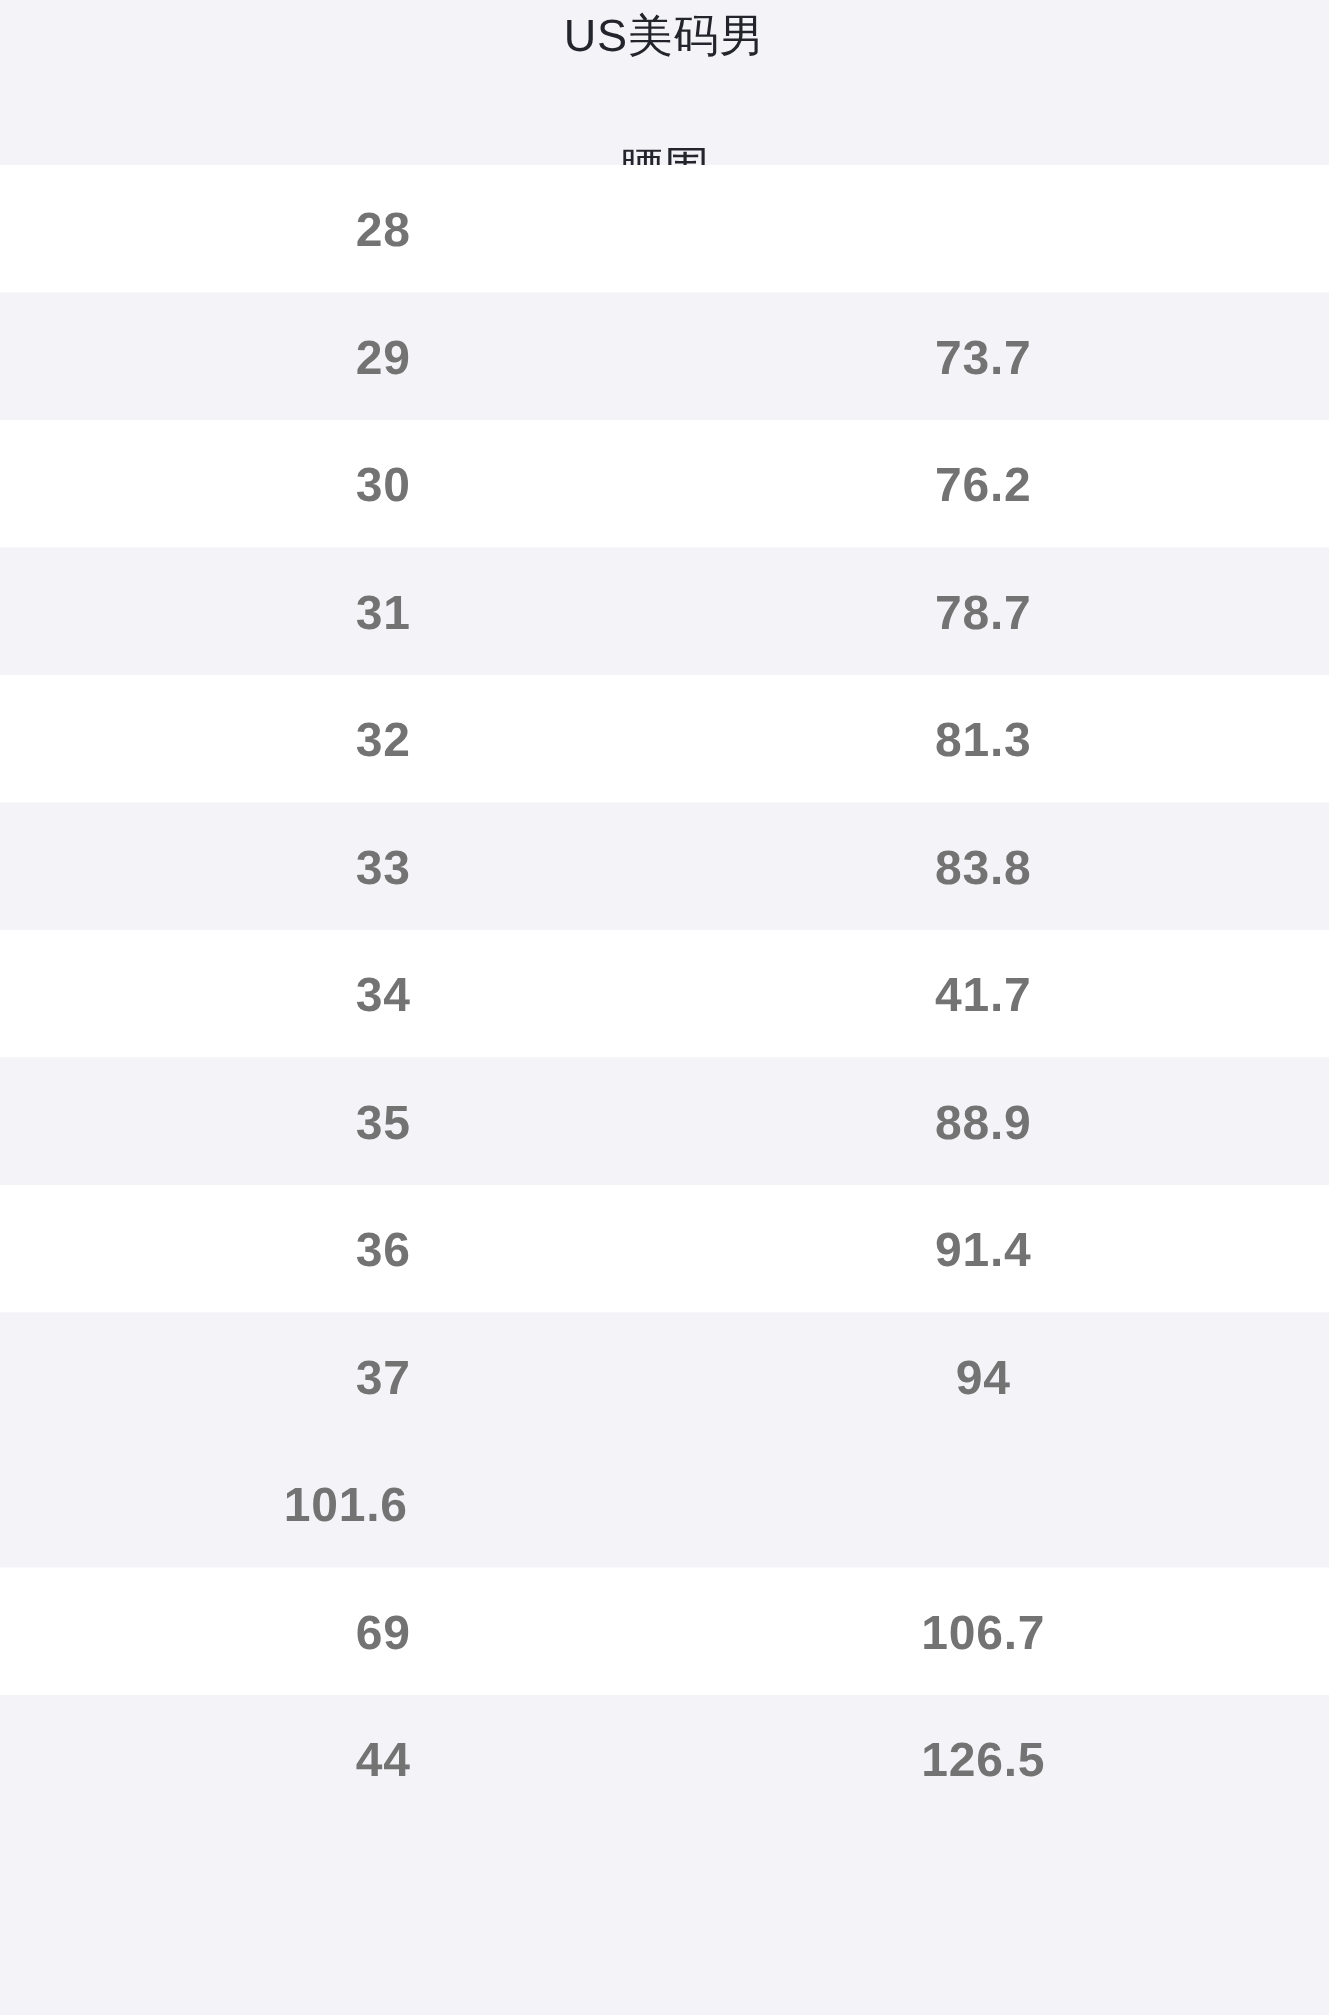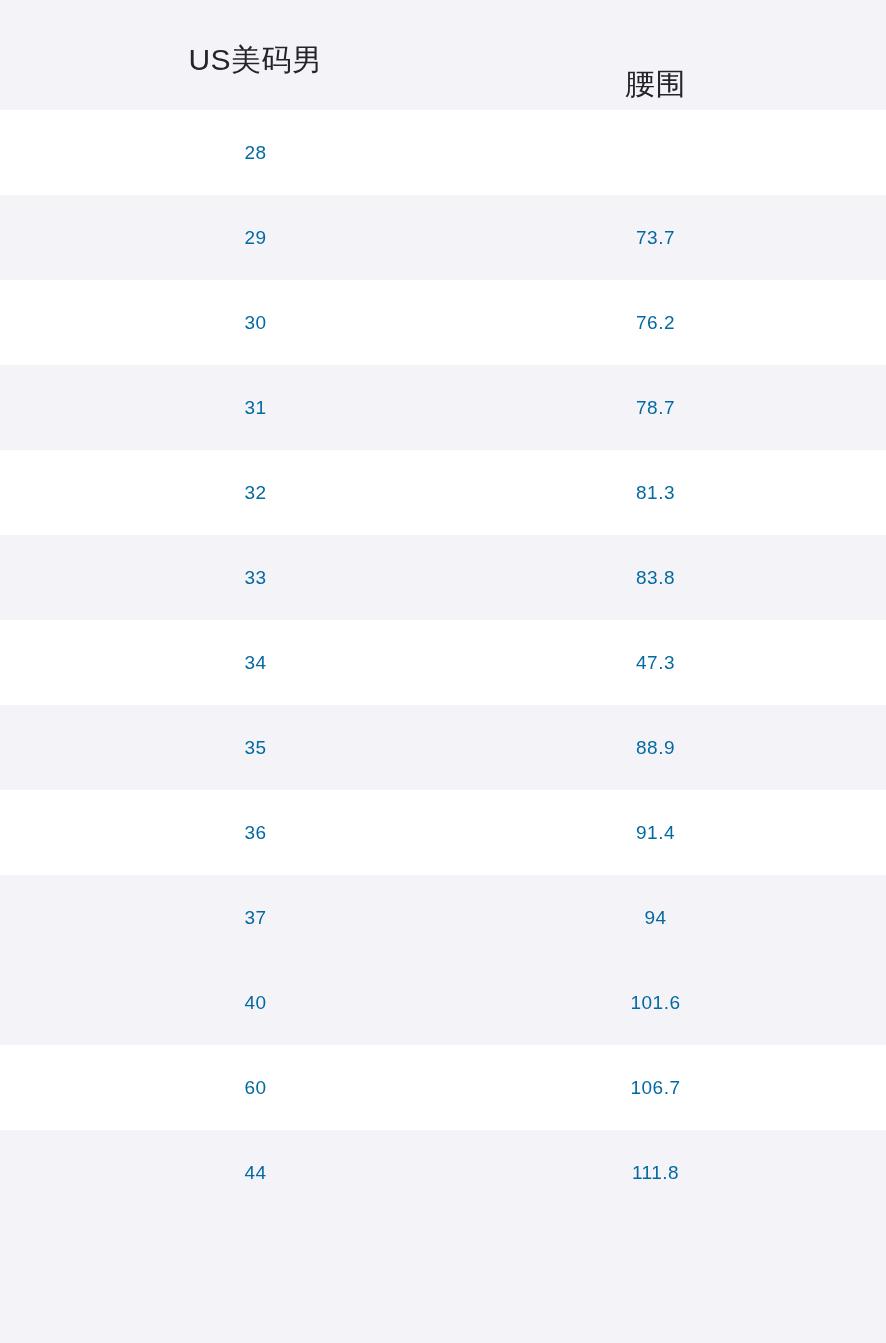--- a/index.html
+++ b/index.html
@@ -18,21 +18,21 @@
     width: 886px;
     height: 1343px;
     background: #f4f4f8;
     box-sizing: border-box;
     position: relative;
   }
 
   
   .chart-header {
     display: flex;
-    flex-direction: row;
+    flex-direction: column;
     align-items: center;
     height: 110px;
     box-sizing: border-box;
     padding: 0 43px;
   }
   .chart-header .hcell {
     font-size: 30px;
     font-weight: 400;
     color: #24242c;
     text-align: center;
@@ -54,23 +54,23 @@
     align-items: center;
     height: 85px;
     box-sizing: border-box;
     padding: 0 43px;
     background: #f4f4f8;
   }
   .row.alt {
     background: #ffffff;
   }
   .row .cell {
-    font-size: 19px;
-    font-weight: normal;
-    color: #0369a1;
+    font-size: 32px;
+    font-weight: bold;
+    color: #737373;
     text-align: center;
     line-height: 1;
     letter-spacing: 0.5px;
   }
   .row .cell.size-col { width: 425px; }
   .row .cell.waist-col { width: 375px; }
 </style>
 </head>
 <body>
 
@@ -100,41 +100,40 @@
       <div class="row alt">
         <div class="cell size-col">32</div>
         <div class="cell waist-col">81.3</div>
       </div>
       <div class="row">
         <div class="cell size-col">33</div>
         <div class="cell waist-col">83.8</div>
       </div>
       <div class="row alt">
         <div class="cell size-col">34</div>
-        <div class="cell waist-col">47.3</div>
+        <div class="cell waist-col">41.7</div>
       </div>
       <div class="row">
         <div class="cell size-col">35</div>
         <div class="cell waist-col">88.9</div>
       </div>
       <div class="row alt">
         <div class="cell size-col">36</div>
         <div class="cell waist-col">91.4</div>
       </div>
       <div class="row">
         <div class="cell size-col">37</div>
         <div class="cell waist-col">94</div>
       </div>
       <div class="row">
-        <div class="cell size-col">40</div>
         <div class="cell waist-col">101.6</div>
       </div>
       <div class="row alt">
-        <div class="cell size-col">60</div>
+        <div class="cell size-col">69</div>
         <div class="cell waist-col">106.7</div>
       </div>
       <div class="row">
         <div class="cell size-col">44</div>
-        <div class="cell waist-col">111.8</div>
+        <div class="cell waist-col">126.5</div>
       </div>
     </div>
 
 </div>
 
 </body></html>

